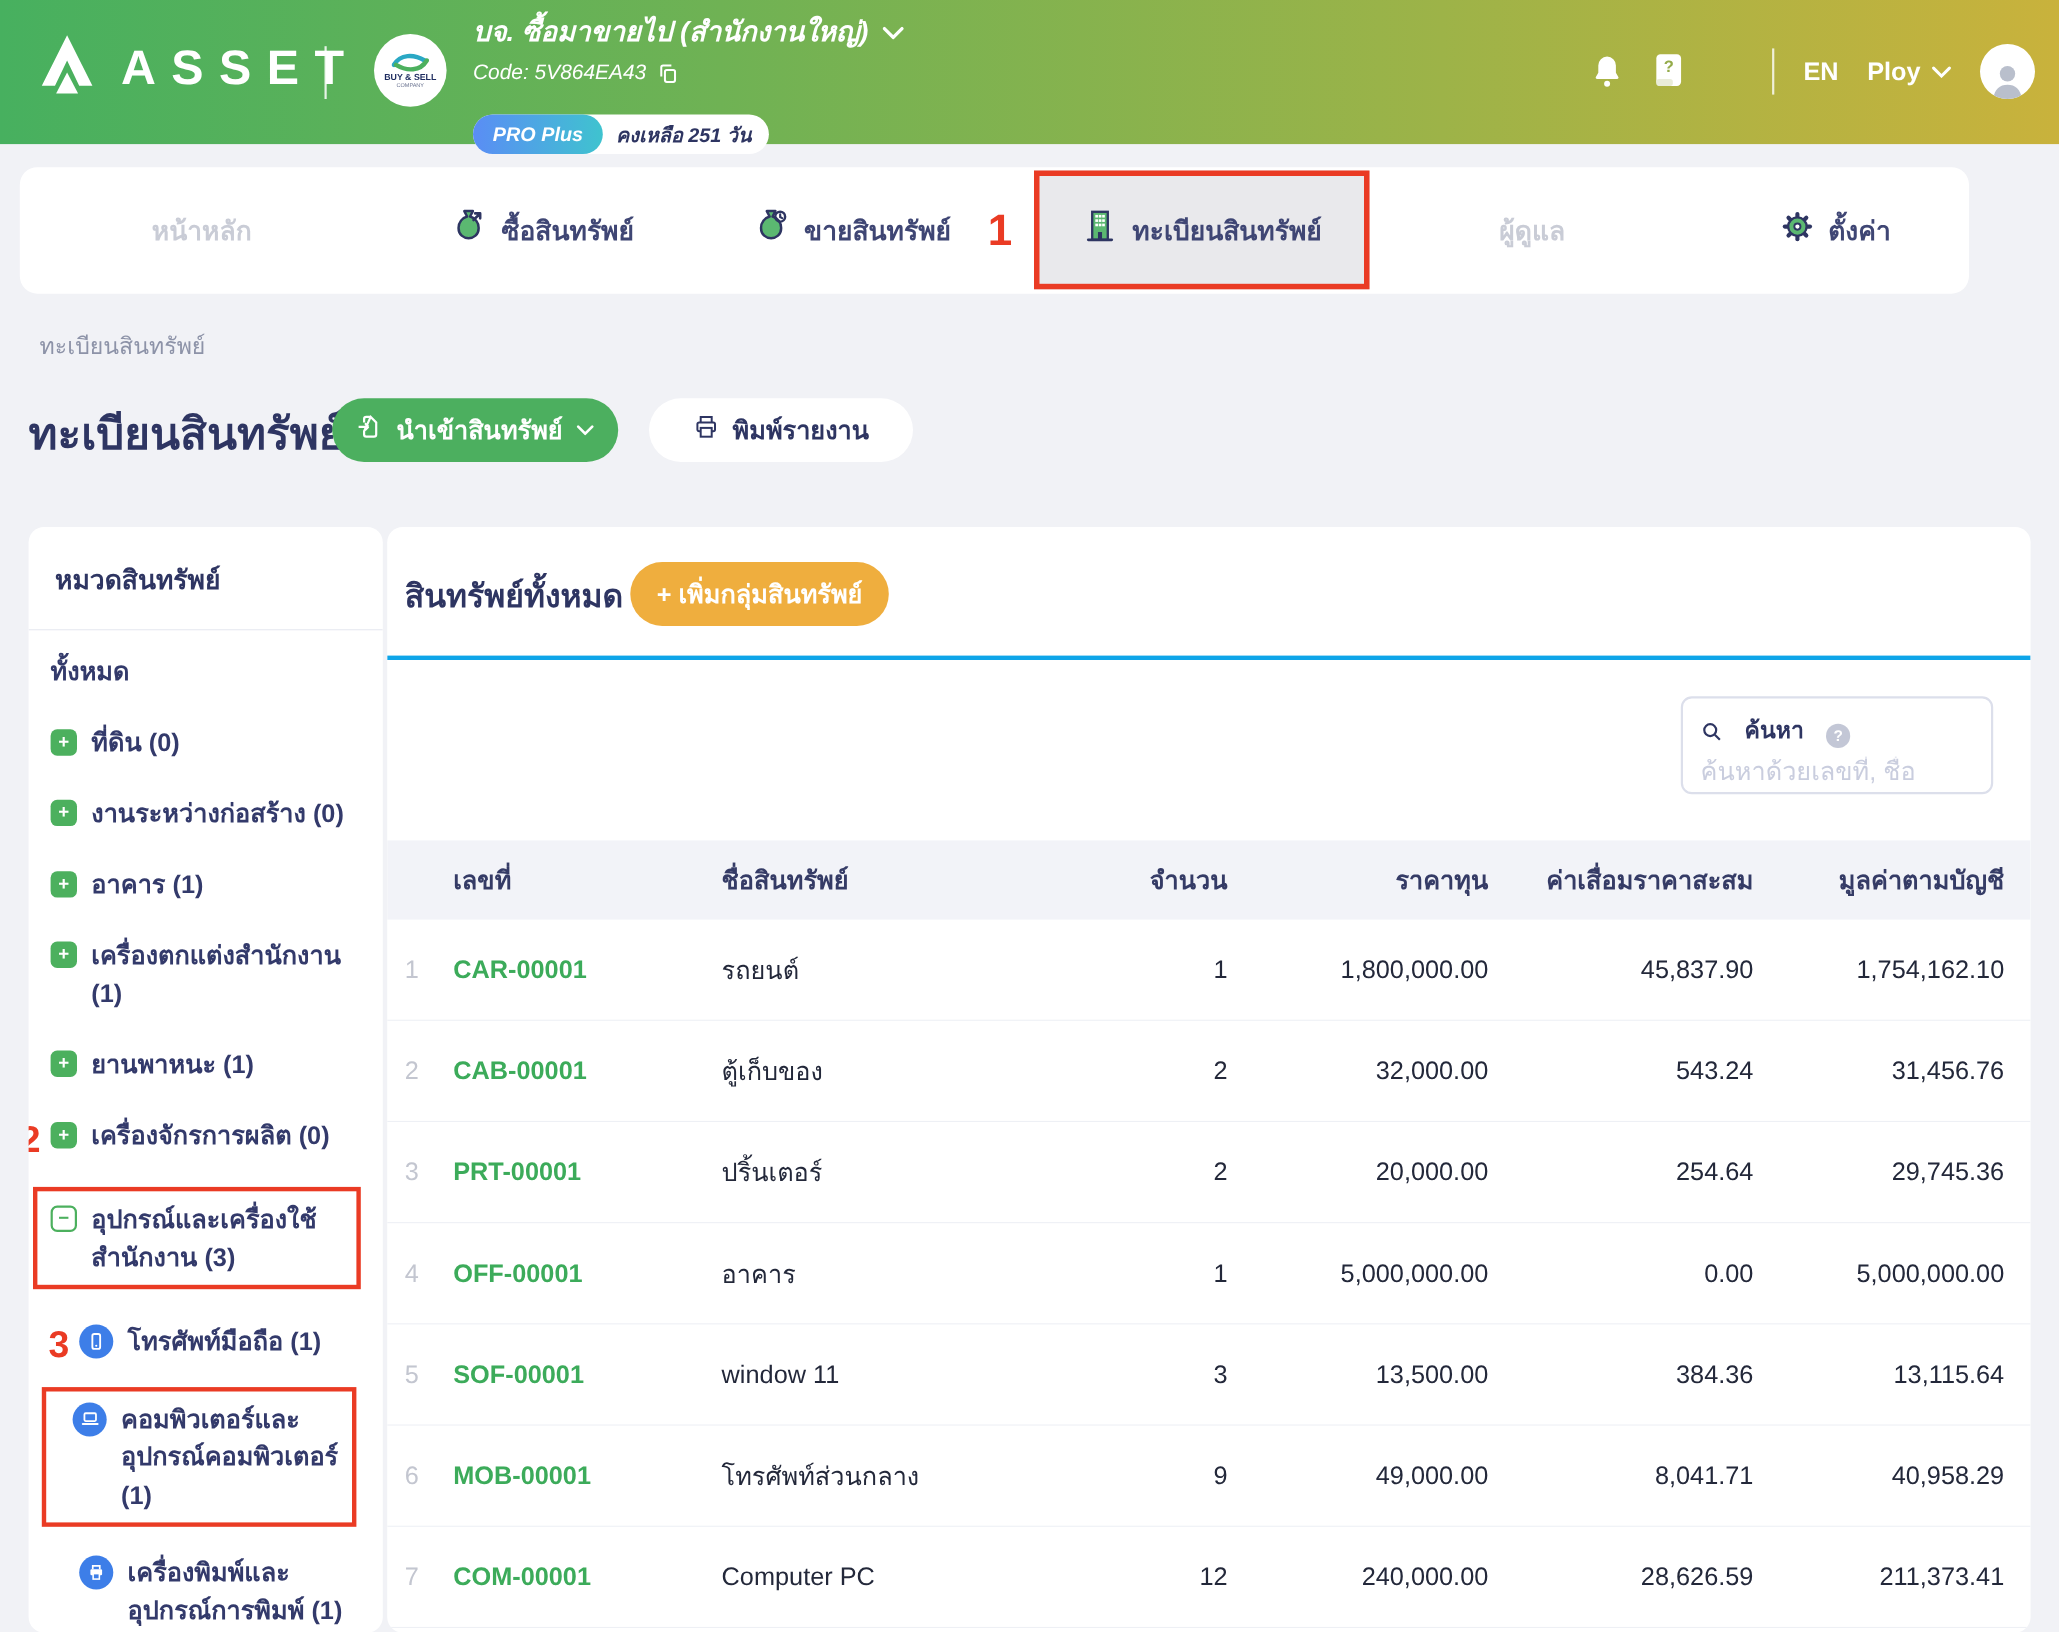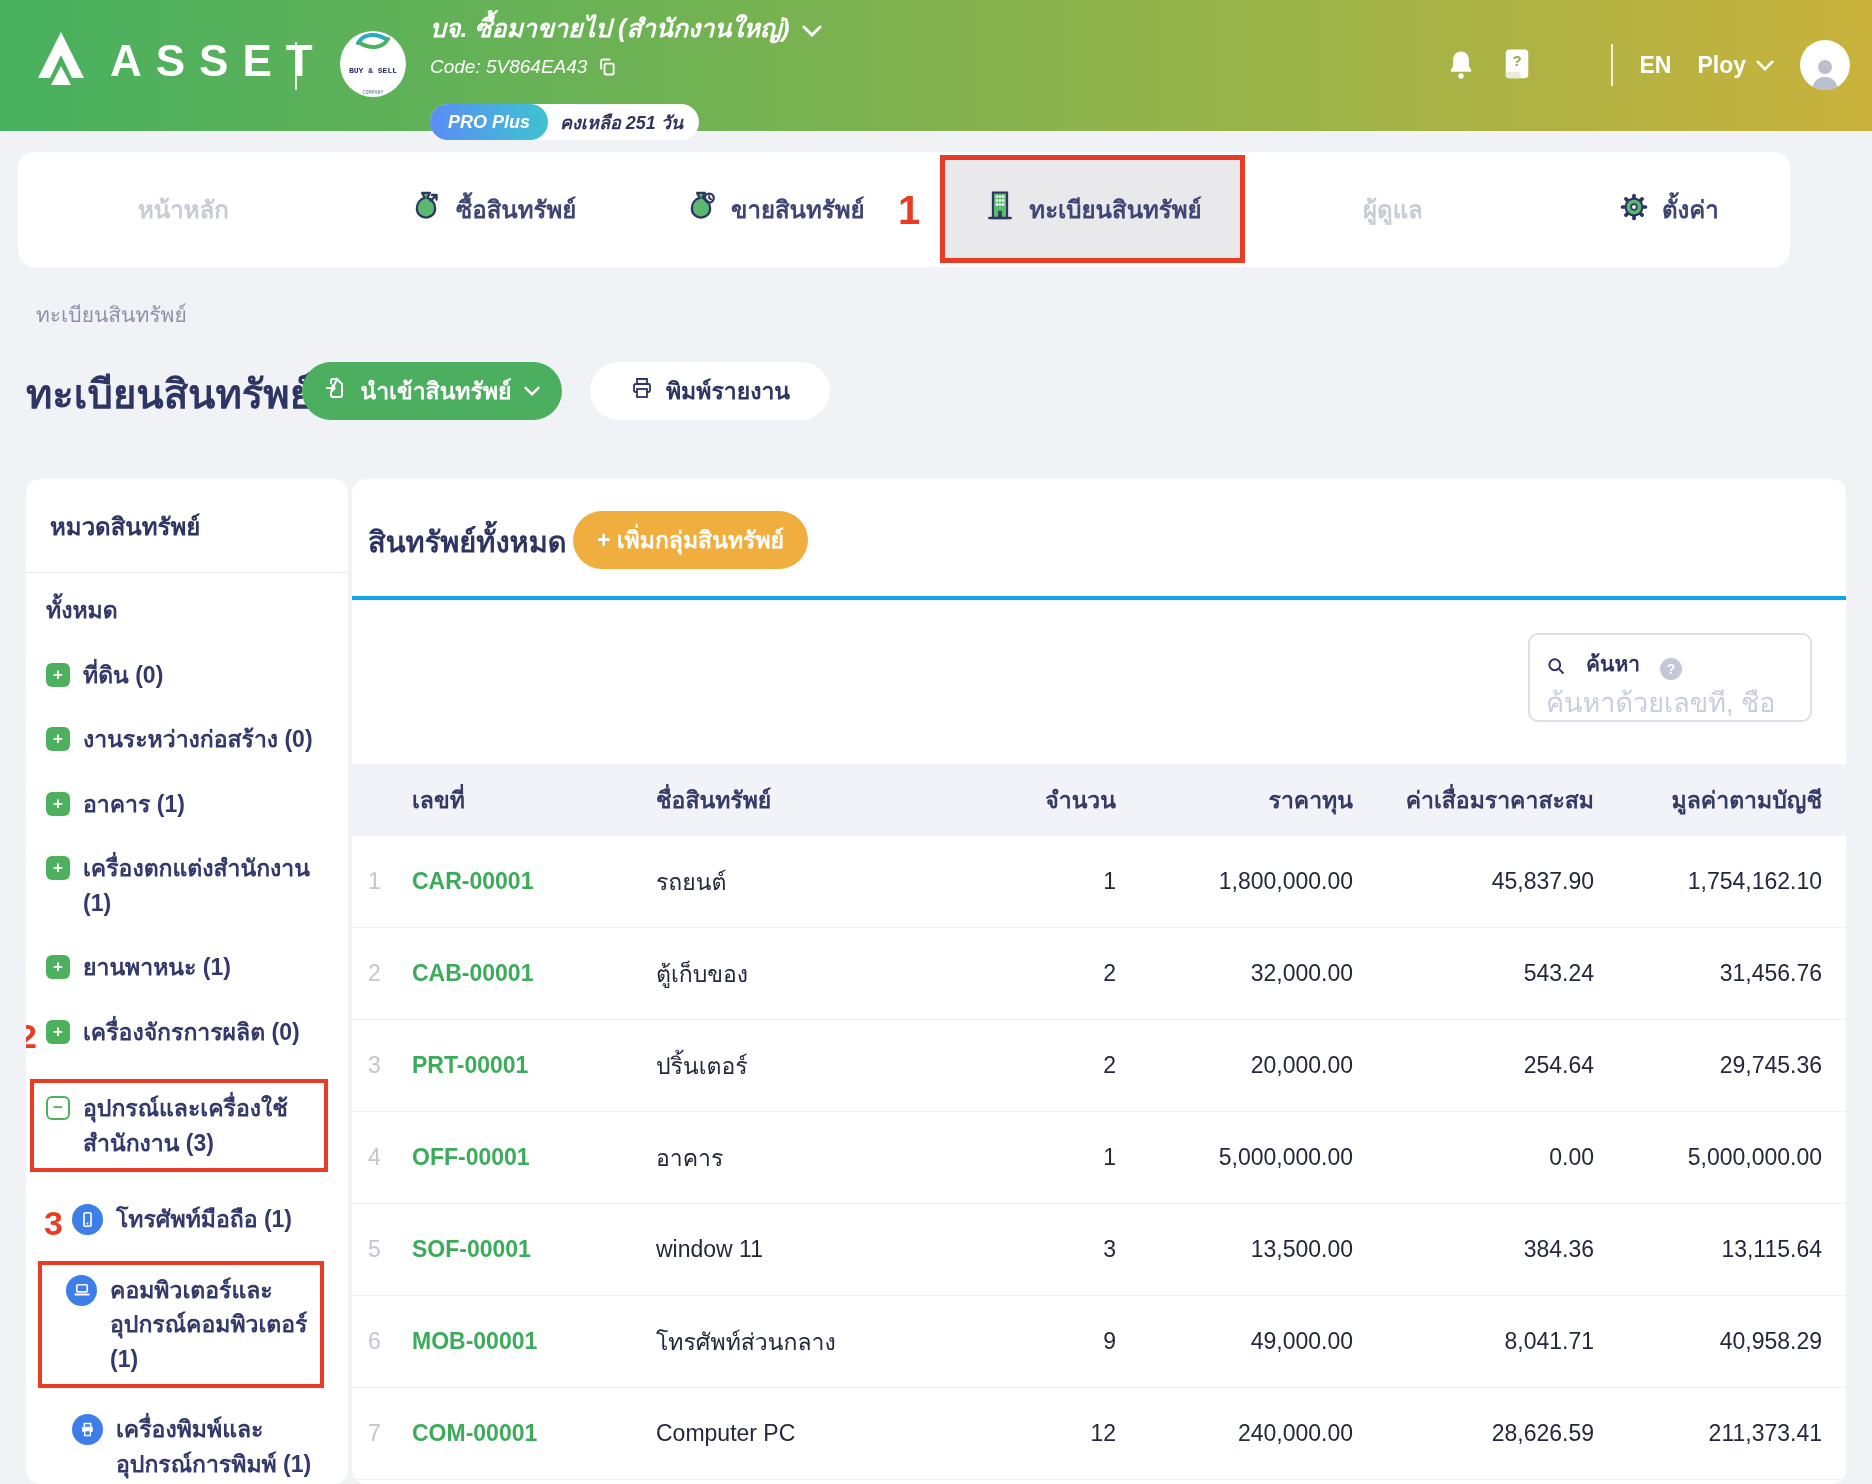--- a/index.html
+++ b/index.html
@@ -7,21 +7,21 @@
   body { font-family:"Liberation Sans","DejaVu Sans",sans-serif; background:#f1f2f6; position:relative; overflow:hidden; color:#2e3562; }
   .page { position:absolute; inset:0; }
 
   
   .topbar { position:absolute; left:0; top:0; width:1872px; height:131px;
     background:linear-gradient(90deg,#47b05f 0%,#6fb254 35%,#9db348 70%,#c9b23c 100%); }
   .brand { position:absolute; left:30px; top:28px; display:flex; align-items:center; gap:18px; }
   .brand-text { color:#fff; font-size:44px; font-weight:700; letter-spacing:14px; }
   .brand-divider { position:absolute; left:295px; top:42px; width:2px; height:48px; background:rgba(255,255,255,.85); }
   .company-badge { position:absolute; left:340px; top:31px; width:66px; height:66px; background:#fff; border-radius:50%;
-    display:flex; flex-direction:column; align-items:center; justify-content:space-between; overflow:hidden;font-family:Liberation Mono, monospace; }
+    display:flex; flex-direction:column; align-items:center; justify-content:center; overflow:hidden; }
   .company-badge .cb-txt { font-size:8px; font-weight:700; color:#1c2a5e; line-height:1; }
   .company-badge .cb-sub { font-size:5px; color:#6a7390; line-height:1.4; }
   .company-block { position:absolute; left:430px; top:8px;font-style:italic; }
   .company-row { display:flex; align-items:center; gap:12px; color:#fff; font-size:25px; font-weight:600; cursor:pointer; }
   .code-row { display:flex; align-items:center; gap:10px; color:#fff; font-size:19px; margin-top:8px; }
   .plan-pill { margin-top:26px; display:inline-flex; align-items:center; background:#fff; border-radius:18px; height:36px; padding-right:16px; }
   .plan-left { background:linear-gradient(90deg,#5a8df5,#3fc3cf); color:#fff; font-size:18px; font-weight:600; border-radius:18px; height:36px; display:flex; align-items:center; padding:0 18px; }
   .plan-right { color:#2e3562; font-size:18px; font-weight:600; padding-left:12px; }
   .top-actions { position:absolute; right:22px; top:40px; display:flex; align-items:center; gap:26px; }
   .ta-icon { cursor:pointer; display:flex; align-items:center; }
@@ -67,21 +67,21 @@
 
   
   .main-card { position:absolute; left:352px; top:479px; width:1494px; height:1005px; background:#fff; border-radius:14px; overflow:hidden; }
   .main-head { position:relative; height:121px; border-bottom:4px solid #0ea5e9; }
   .main-title { position:absolute; left:16px; top:40px; font-size:29px; font-weight:700; color:#2e3562; }
   .btn-add-group { position:absolute; left:221px; top:32px; width:235px; height:58px; background:#efae3e; color:#fff; border-radius:29px; font-size:23px; }
   .search-box { position:absolute; left:1176px; top:154px; width:284px; height:89px; border:2px solid #dcdfeb; border-radius:10px; padding:12px 16px; background:#fff; }
   .search-label-row { display:flex; align-items:flex-end; gap:20px; }
   .search-label { font-size:21px; font-weight:700; color:#2e3562; }
   .q-circle { width:22px; height:22px; border-radius:50%; background:#c3c7d6; color:#fff; font-size:14px; font-weight:700; display:flex; align-items:center; justify-content:center; }
-  .search-input { border:none; outline:none; width:100%; margin-top:8px; font-size:27px; color:#3a4060; font-family:inherit; }
+  .search-input { border:none; outline:none; width:100%; margin-top:8px; font-size:23px; color:#3a4060; font-family:inherit; }
   .search-input::placeholder { color:#c9cdde; }
 
   .tbl { position:absolute; left:0; top:285px; width:1494px; }
   .thead, .trow { display:grid; grid-template-columns:44px 244px 256px 204px 237px 241px 228px; padding:0 24px 0 16px; align-items:center; }
   .thead { height:72px; background:#f2f3f8; }
   .thead .hc { font-size:23px; font-weight:600; color:#353b66; }
   .trow { height:92px; border-bottom:1px solid #eef0f5; font-size:23px; color:#23283a; }
   .cell.r, .hc.r { text-align:right; }
   .cell.num { color:#c3c6d0; }
   .cell.code { color:#3cab5a; font-weight:600; cursor:pointer; }

